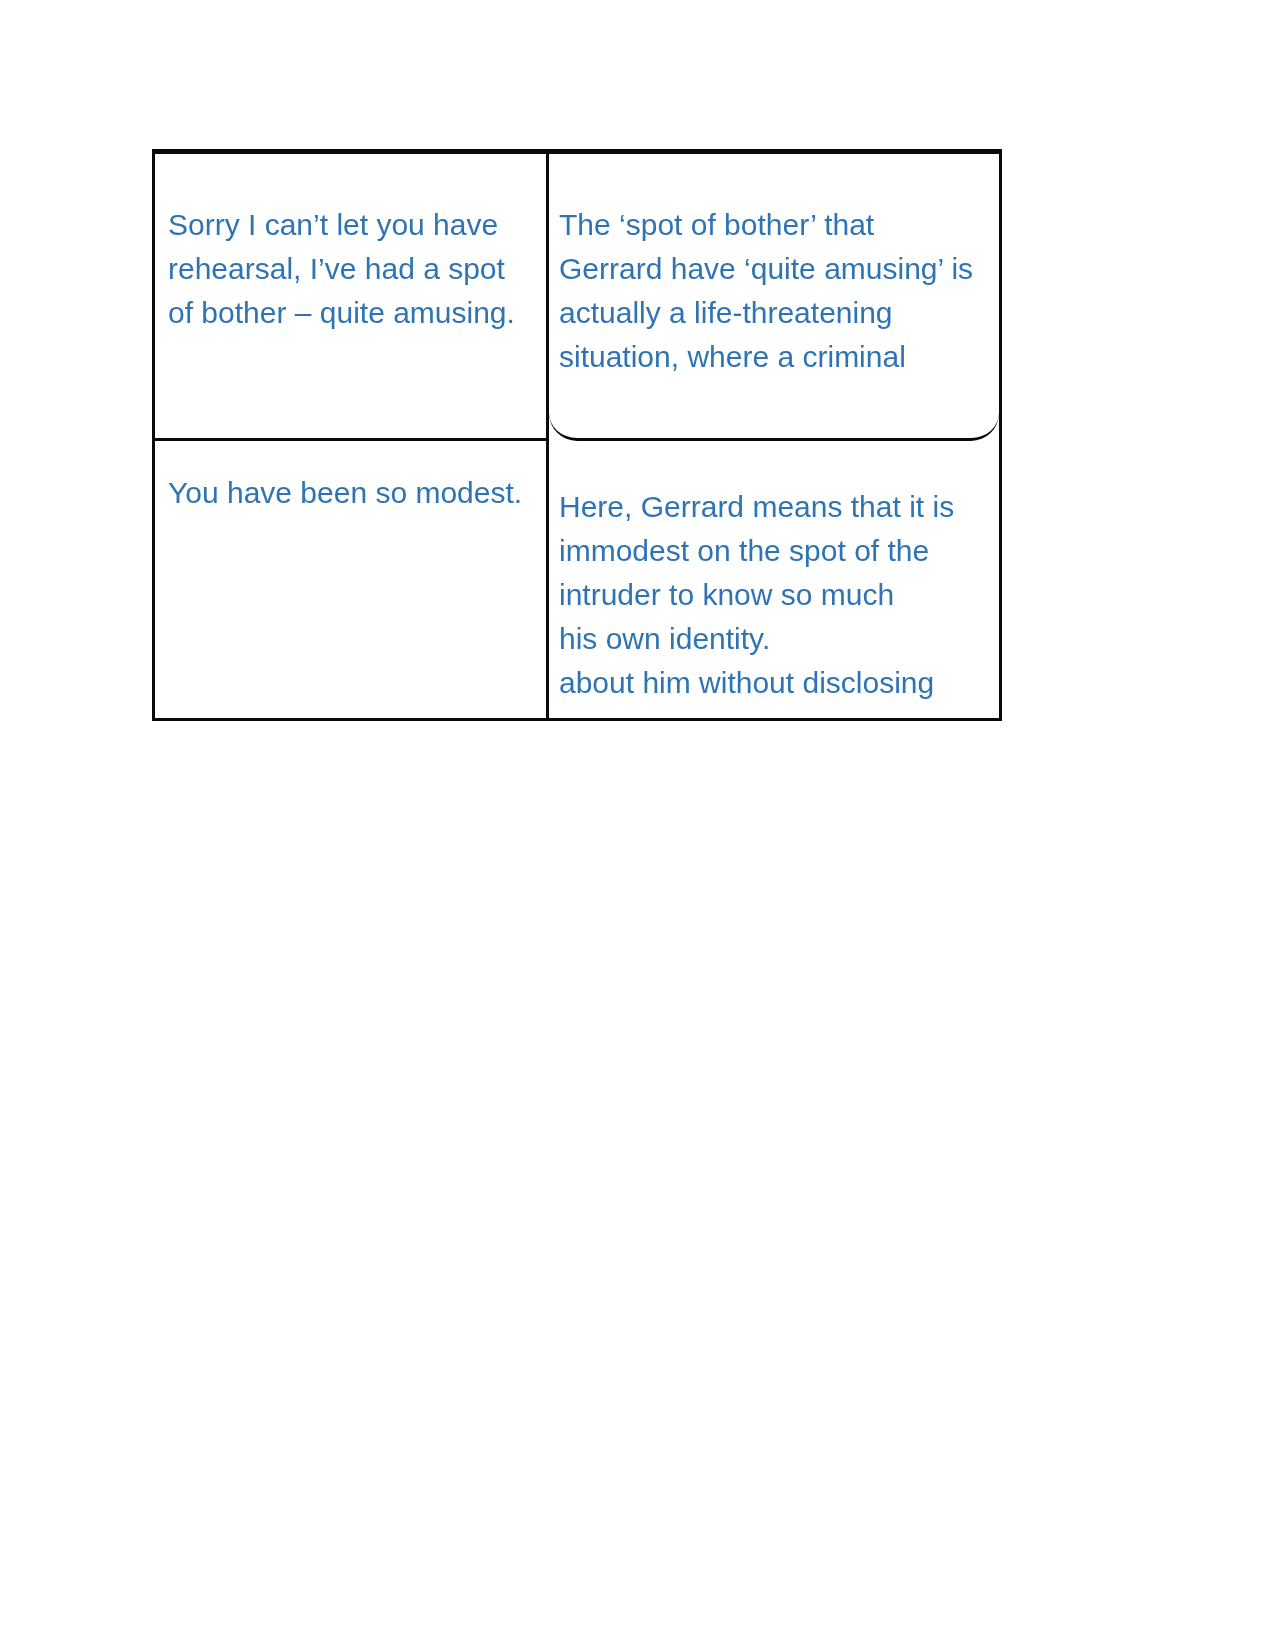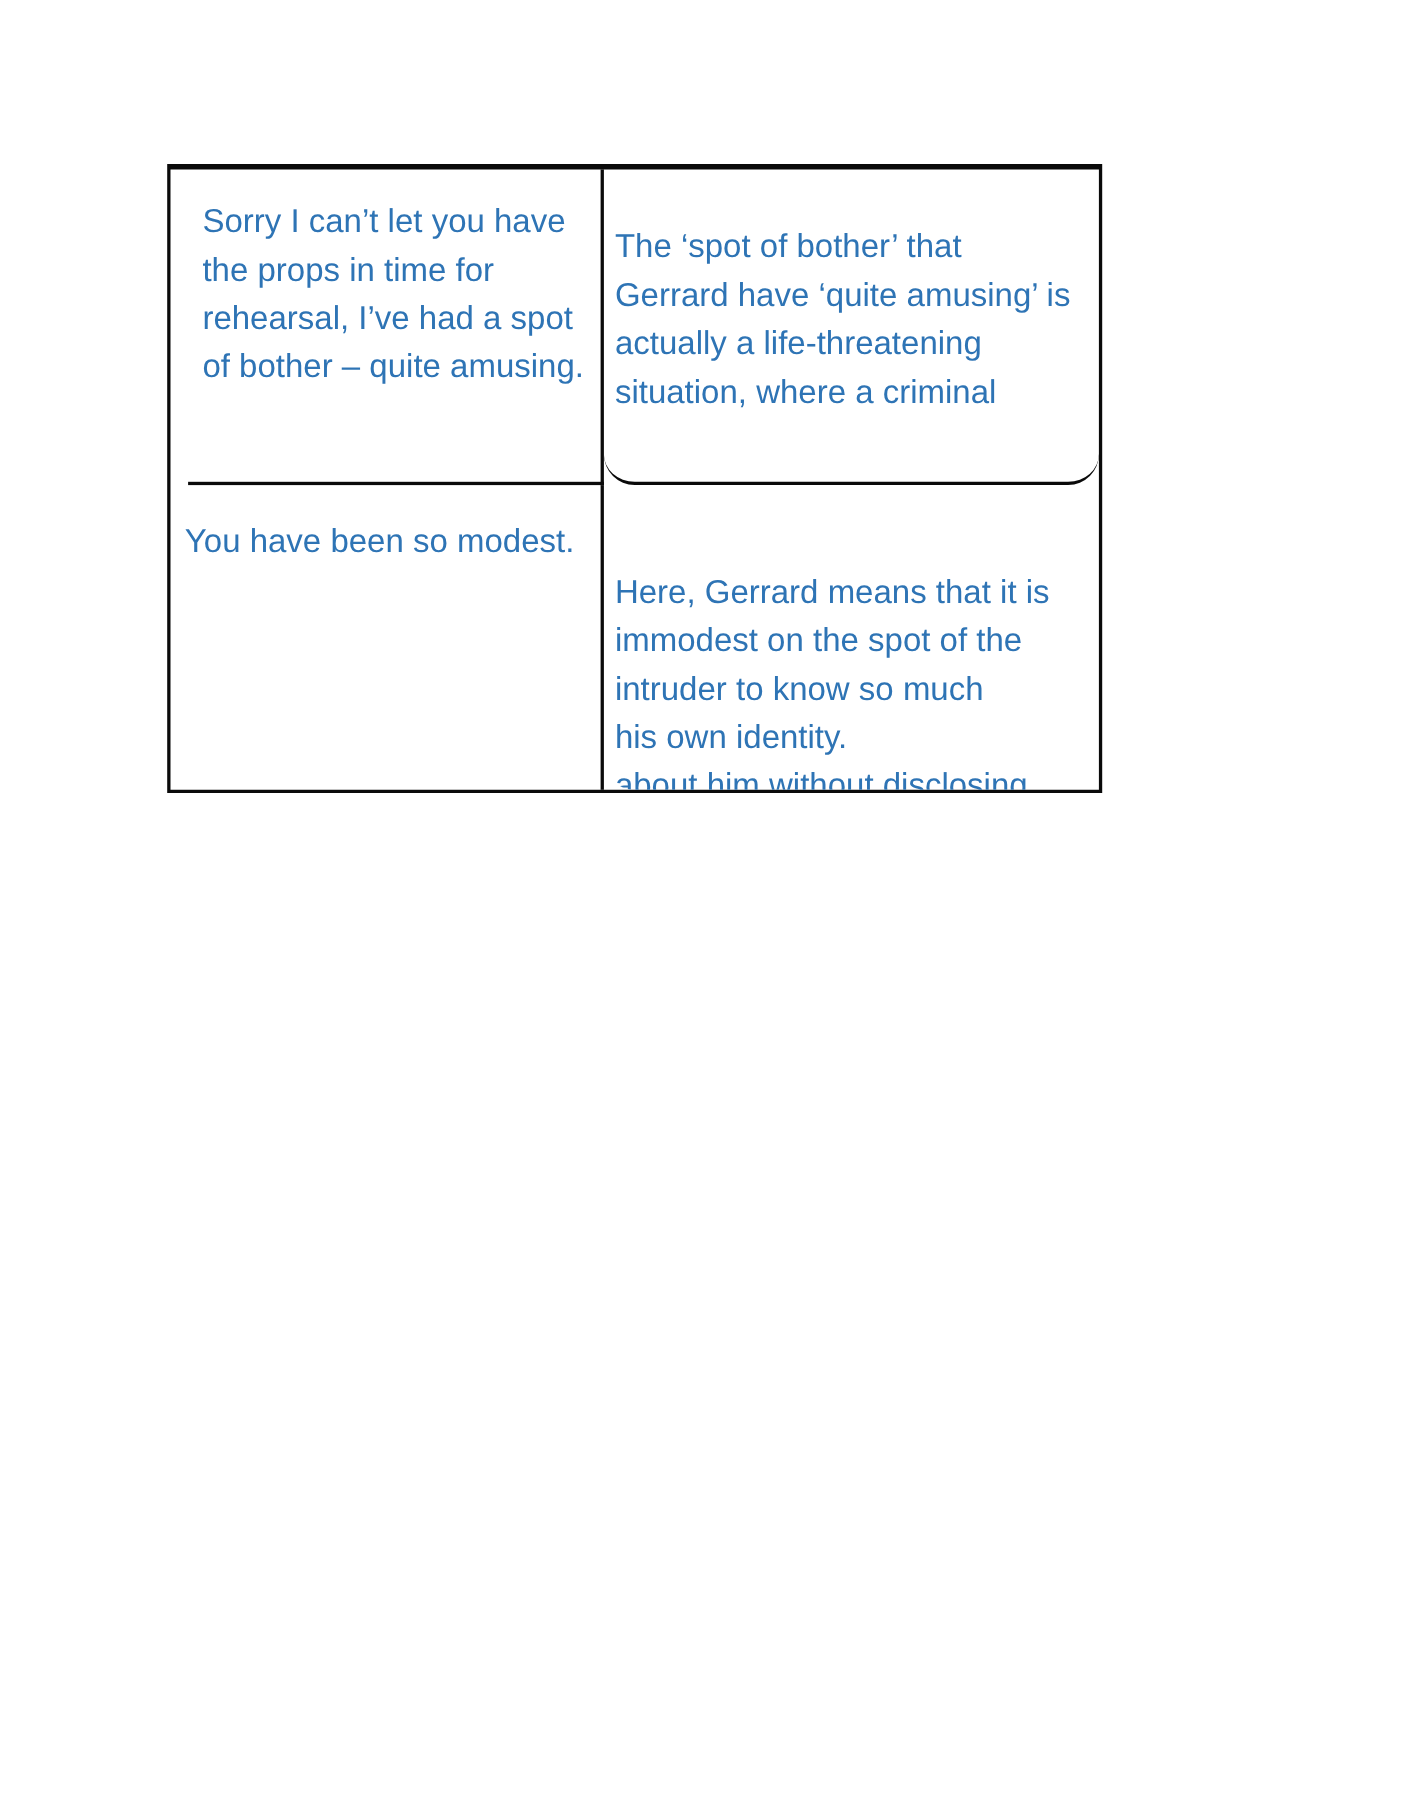--- a/index.html
+++ b/index.html
@@ -32,35 +32,34 @@
     box-sizing: border-box;
     overflow: hidden;
     font-family: "Liberation Sans", sans-serif;
     font-size: 30px;
     line-height: 44px;
     color: #2E74B5;
   }
   .cell.c1 { border-right: 3px solid #0a0a0a; padding-left: 13px; padding-right: 6px; }
   .cell.c2 { padding-left: 10px; padding-right: 6px; border-radius: 28px; }
   .cell.r1 { border-bottom: 3px solid #0a0a0a; }
-  .cell.r1.c1 { padding-top: 26px; margin-left: 16px; }
+  .cell.r1.c1 { padding-top: 49px; }
   .cell.r1.c2 { padding-top: 49px; }
   .cell.r2.c1 { padding-top: 30px; }
-  .cell.r2.c2 { padding-top: 44px; margin-top: 32px; }
+  .cell.r2.c2 { padding-top: 44px; }
   .line { white-space: nowrap; }
 </style>
 </head>
 <body>
 
 <div class="page">
   <div class="doc-table">
 
     <div class="cell r1 c1">
       <div class="line">Sorry I can’t let you have</div>
-      <div class="line">the props in time for</div>
       <div class="line">rehearsal, I’ve had a spot</div>
       <div class="line">of bother – quite amusing.</div>
     </div>
 
     <div class="cell r1 c2">
       <div class="line">The ‘spot of bother’ that</div>
       <div class="line">Gerrard have ‘quite amusing’ is</div>
       <div class="line">actually a life-threatening</div>
       <div class="line">situation, where a criminal</div>
     </div>

